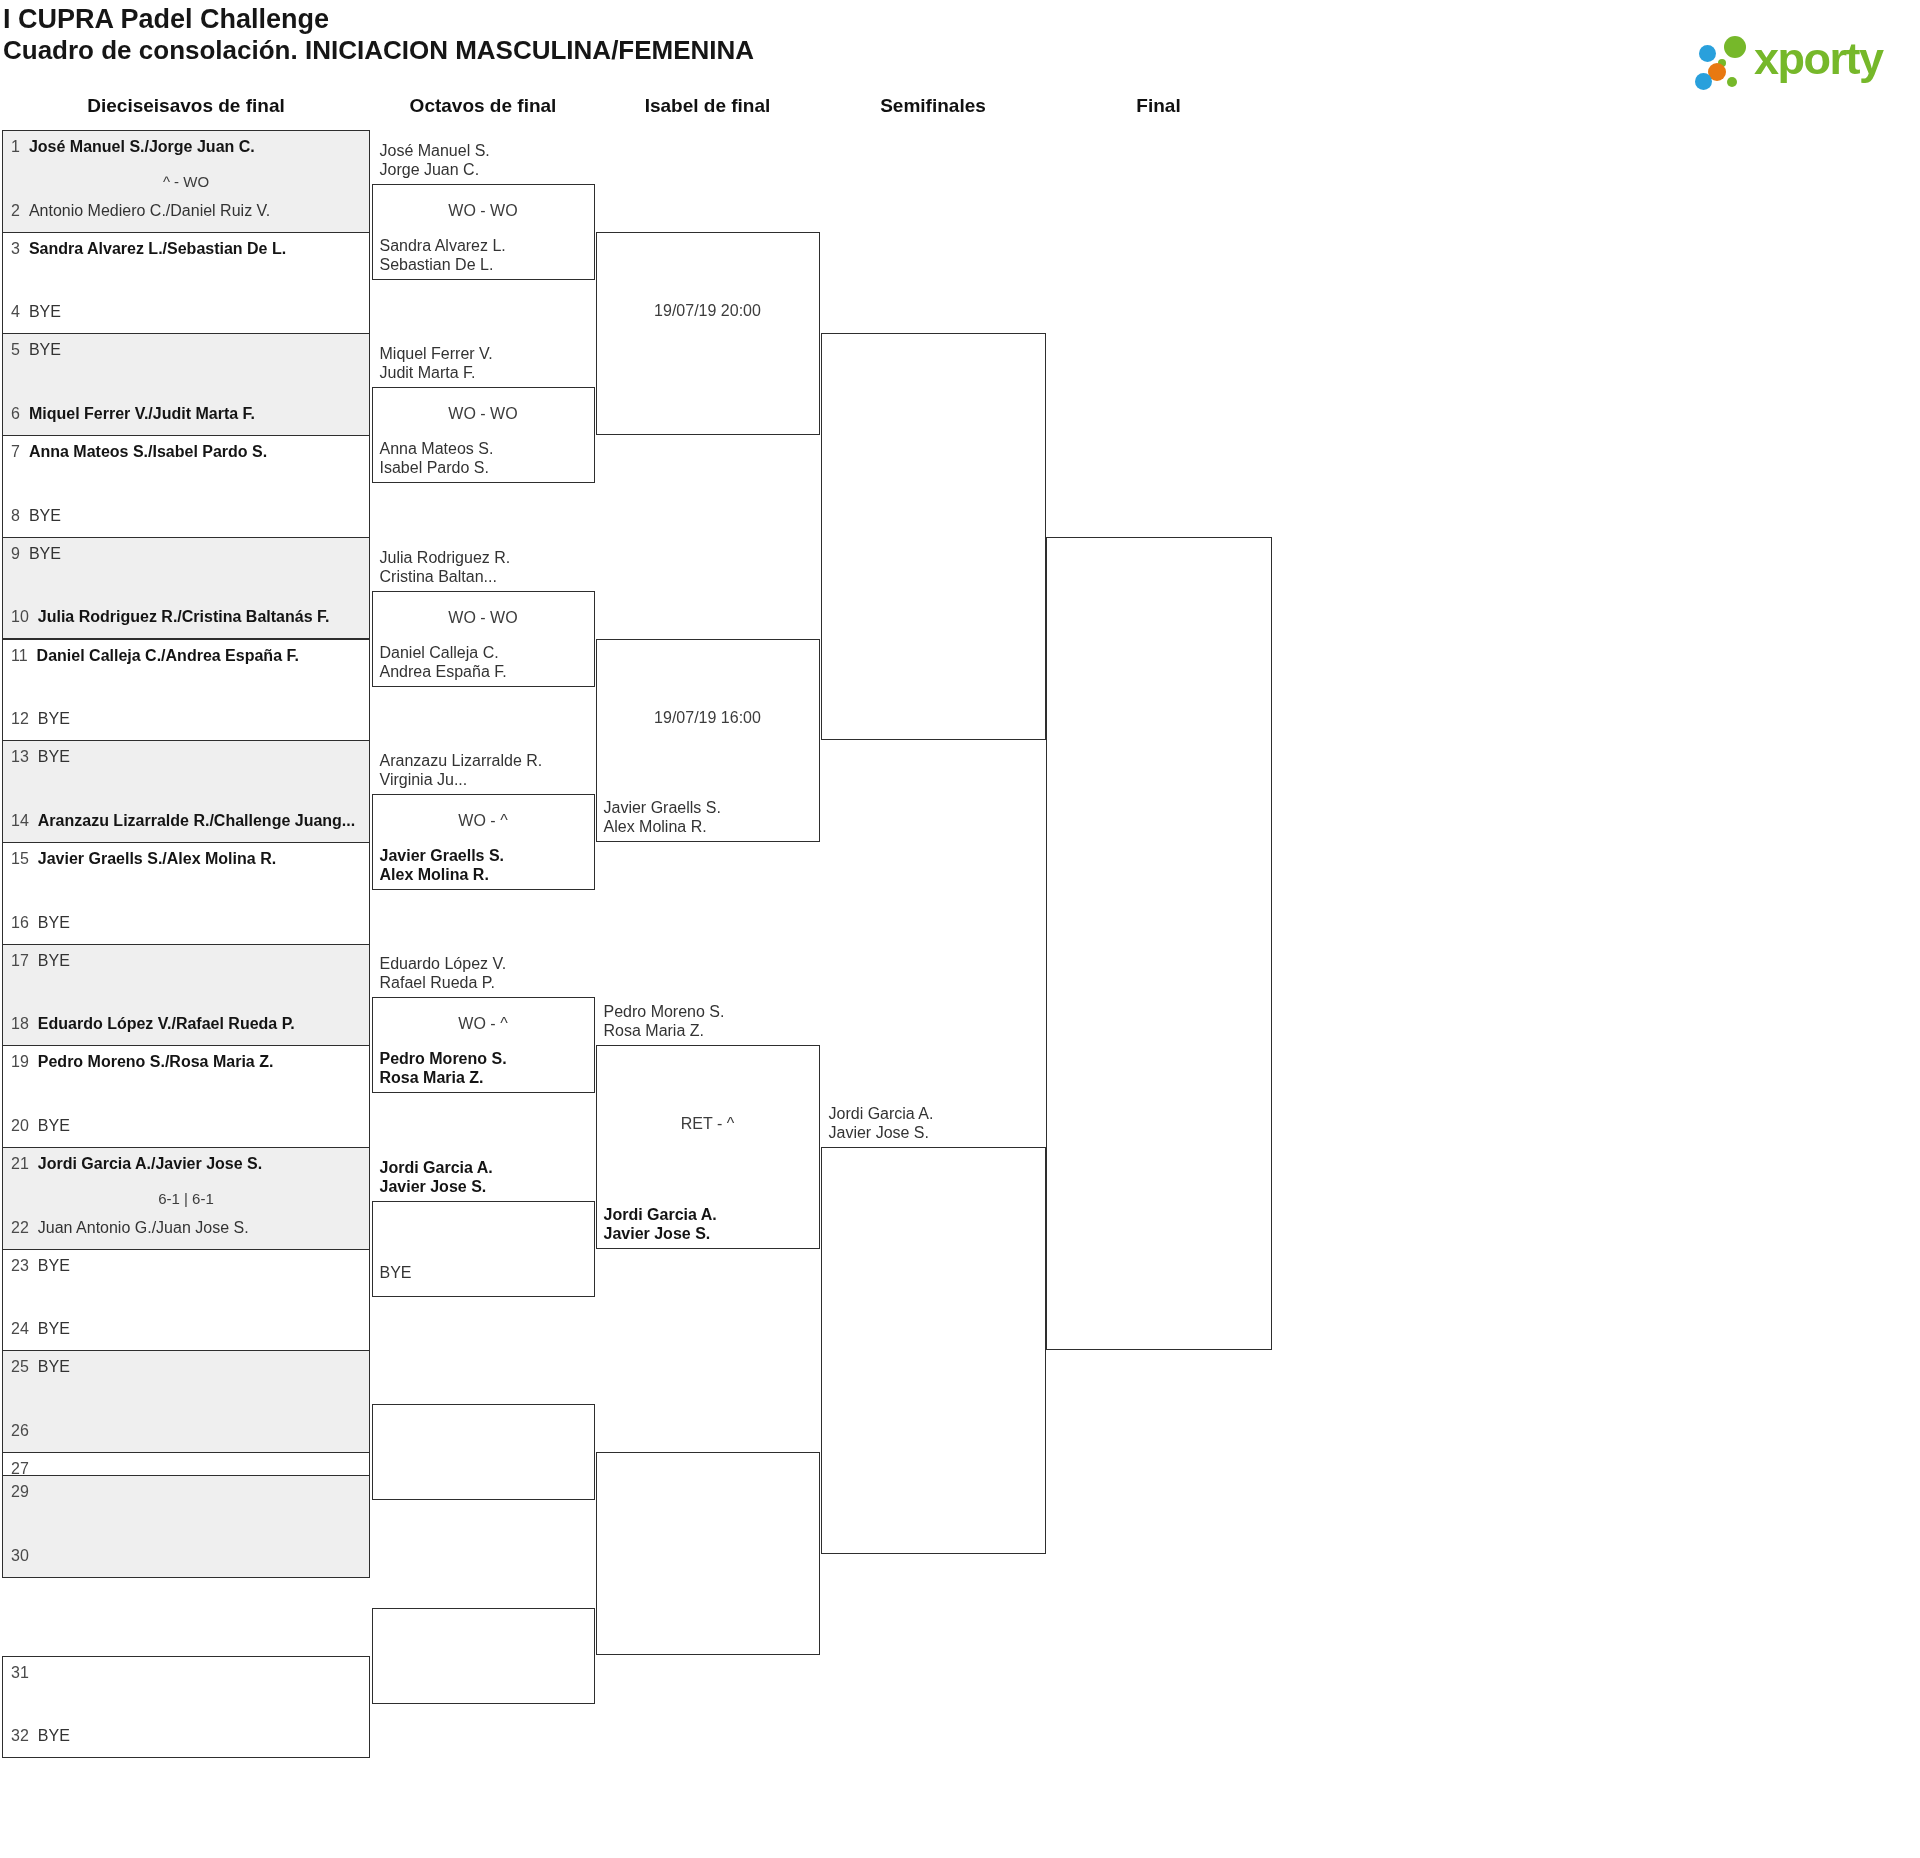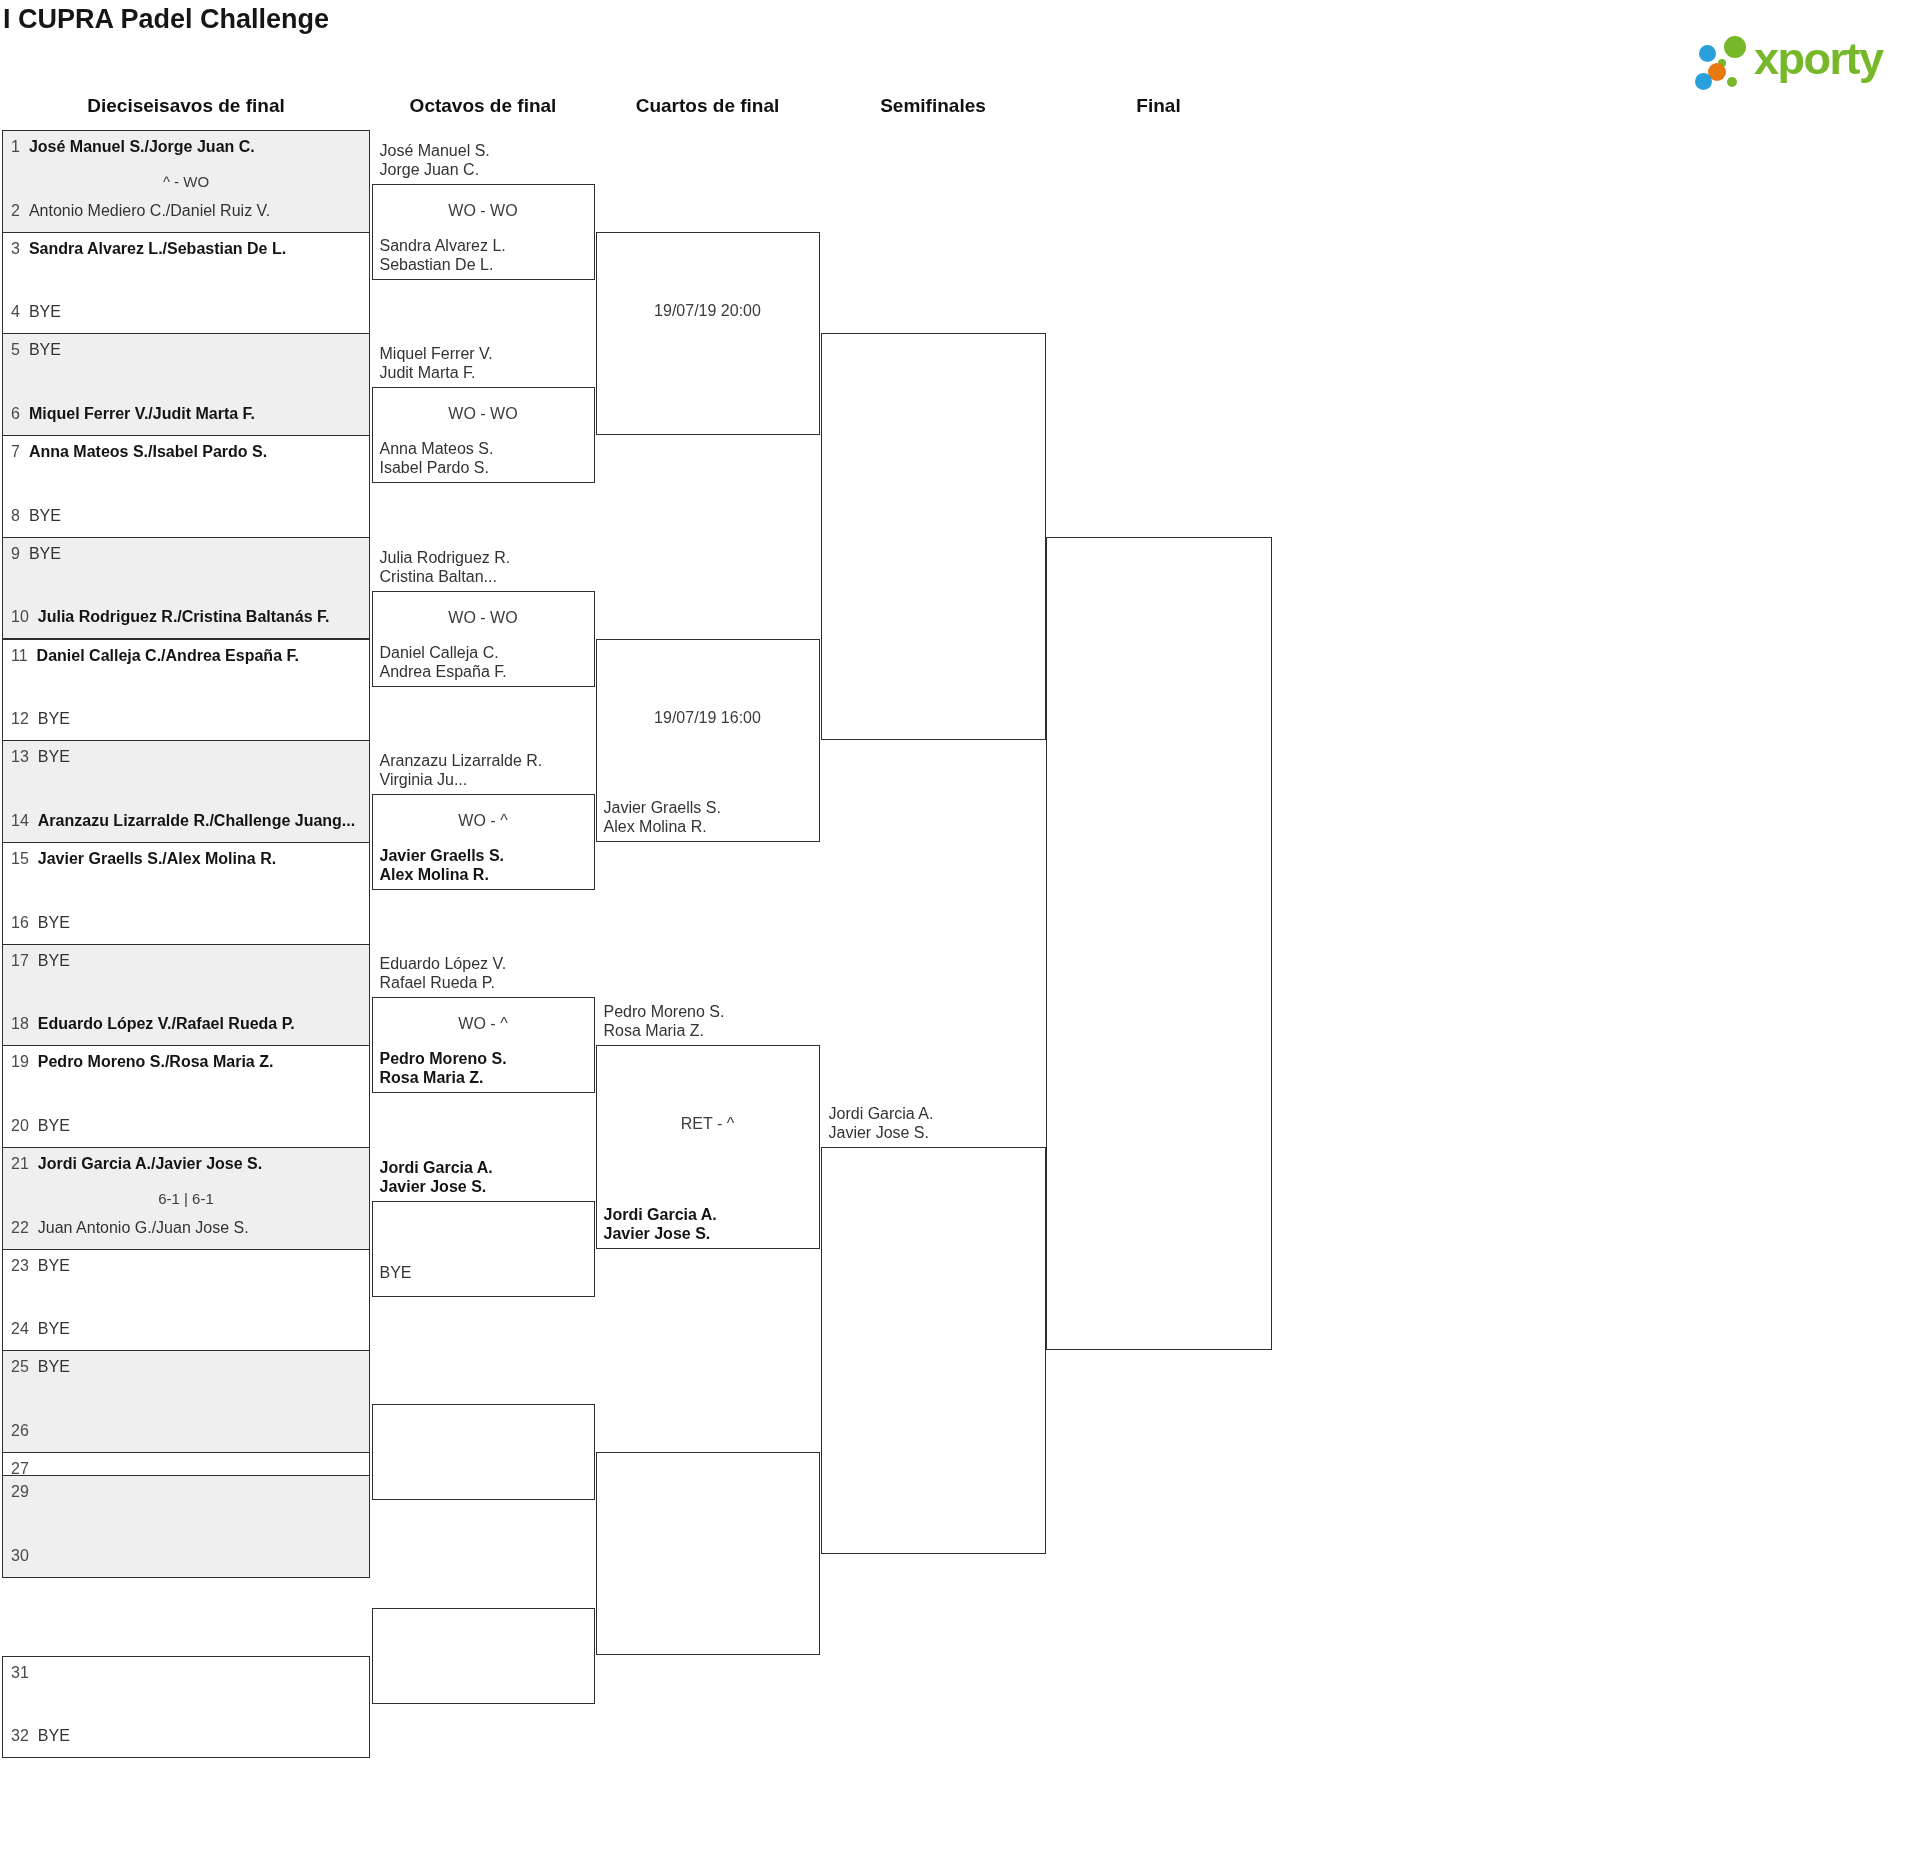--- a/index.html
+++ b/index.html
@@ -31,35 +31,36 @@
   
   .logo{position:absolute;left:1690px;top:0;width:230px;height:66px;cursor:pointer;margin-top:31px;}
   .dot{position:absolute;border-radius:50%;}
   .logo-text{position:absolute;left:64px;top:2px;font-size:45px;font-weight:700;letter-spacing:-1.5px;}
 </style>
 </head>
 <body>
 
 <div class="page">
   <div class="title">I CUPRA Padel Challenge</div>
+  <div class="subtitle">Cuadro de consolación. INICIACION MASCULINA/FEMENINA</div>
 
   <div class="logo">
     <span class="dot" style="left: 9px; top: 14px; width: 17px; height: 17px; background: rgb(41, 160, 220);"></span>
     <span class="dot" style="left: 34px; top: 5px; width: 22px; height: 22px; background: rgb(118, 184, 42);"></span>
     <span class="dot" style="left: 28px; top: 28px; width: 8px; height: 8px; background: rgb(118, 184, 42);"></span>
     <span class="dot" style="left: 18px; top: 32px; width: 18px; height: 18px; background: rgb(232, 121, 17);"></span>
     <span class="dot" style="left: 5px; top: 42px; width: 17px; height: 17px; background: rgb(41, 160, 220);"></span>
     <span class="dot" style="left: 37px; top: 46px; width: 10px; height: 10px; background: rgb(118, 184, 42);"></span>
     <span class="logo-text" style="color: rgb(118, 184, 42);">xporty</span>
   </div>
 
   <div id="headers">
       <div class="hdr" style="left: 186px;">Dieciseisavos de final</div>
       <div class="hdr" style="left: 483px;">Octavos de final</div>
-      <div class="hdr" style="left: 707.5px;">Cuartos de final</div>
+      <div class="hdr" style="left: 707.5px;">Isabel de final</div>
       <div class="hdr" style="left: 933px;">Semifinales</div>
       <div class="hdr" style="left: 1158.5px;">Final</div>
     </div>
   <div id="bracket">
       <div class="m32 alt" style="top: 130px; height: 102.7px;">
         <div class="row a">
           <span class="num">1</span>
           <span class="nm b">José Manuel S./Jorge Juan C.</span>
         </div>
         <div class="sc" style="top: 40.85px;">^ - WO</div>

